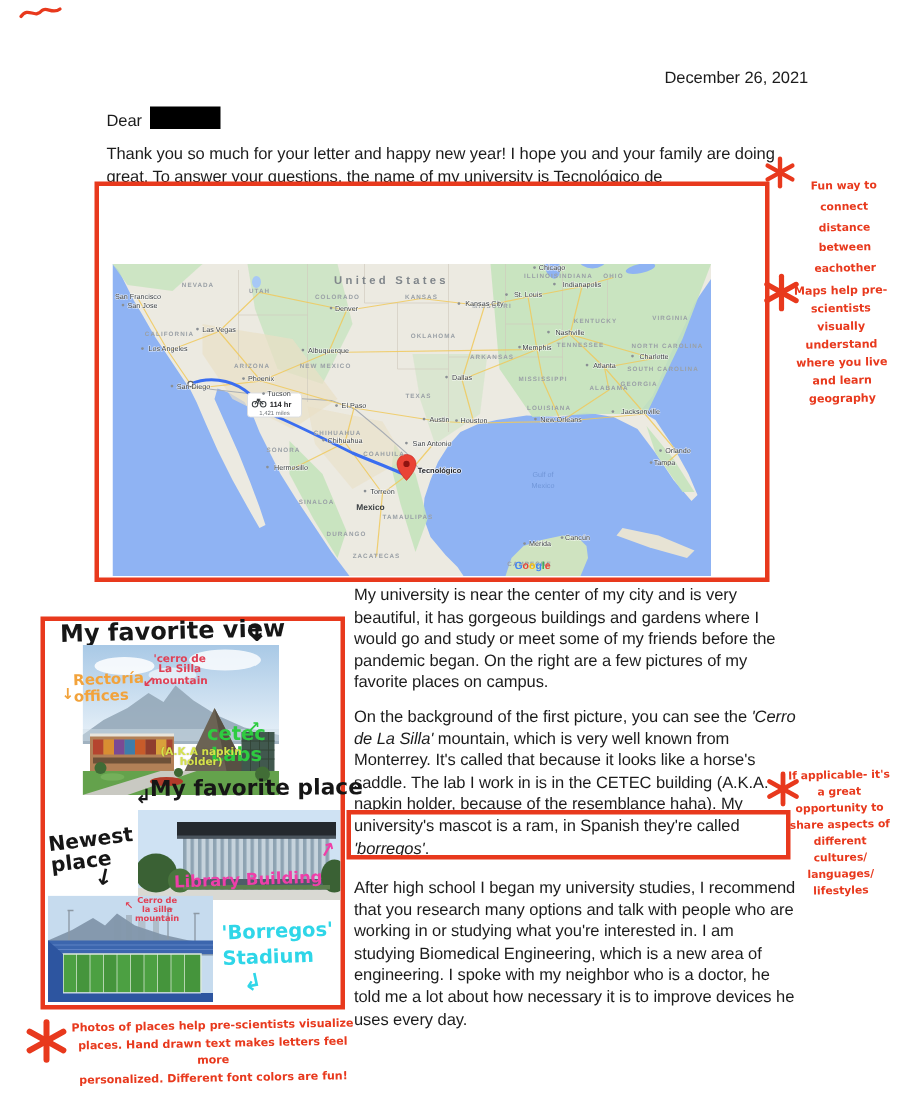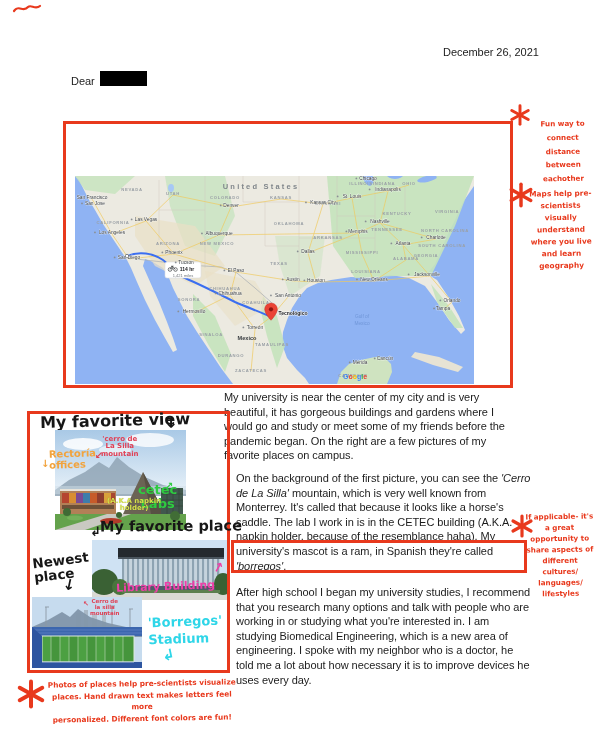--- a/index.html
+++ b/index.html
@@ -37,20 +37,21 @@
 
   <svg class="abs" style="left:12px;top:2px;" width="30" height="12" viewBox="0 0 30 12">
     <path d="M2,9 C7,2 11,11 16,5 C19,2 23,8 28,4" stroke="#e8391d" stroke-width="2.2" fill="none" stroke-linecap="round"></path>
   </svg>
 
   <div class="abs body-text" style="left:443px;top:45px;">December 26, 2021</div>
 
   <div class="abs body-text" style="left:71px;top:74px;">Dear</div>
   <div class="redact" style="left:100px;top:71px;width:47px;height:15px;"></div>
 
+  <div class="abs body-text" style="left:71px;top:96px;width:466px;">Thank you so much for your letter and happy new year! I hope you and your family are doing great. To answer your questions, the name of my university is Tecnológico de</div>
 
   <div class="redbox" style="left:63px;top:121px;width:444px;height:261px;"></div>
 
 
   <div class="abs" style="left:75px;top:176px;width:399px;height:208px;">
     <svg id="map-svg" width="399" height="208" viewBox="0 0 399 208">
 
       <rect width="399" height="208" fill="#8fb3f3"></rect>
 
       <path fill="#eceae1" d="M0,0 L399,0 L399,10 L388,26 L380,44 L372,60 L366,74 L360,88 L352,98
@@ -226,21 +227,21 @@
           <text x="285" y="188" class="mt-city">Mérida</text>
           <circle cx="274.7" cy="186.4" r="0.9" class="mt-dot"></circle>
           <text x="310" y="184" class="mt-city">Cancún</text>
           <circle cx="299.7" cy="182.4" r="0.9" class="mt-dot"></circle>
         </g>
 
       <text id="google-watermark" x="280" y="203" class="gwm"><tspan fill="#4285F4">G</tspan><tspan fill="#EA4335">o</tspan><tspan fill="#FBBC05">o</tspan><tspan fill="#4285F4">g</tspan><tspan fill="#34A853">l</tspan><tspan fill="#EA4335">e</tspan></text>
     </svg>
   </div>
 
-  <div class="abs body-text" style="left:224px;top:390px;width:296px;">My university is near the center of my city and is very beautiful, it has gorgeous buildings and gardens where I would go and study or meet some of my friends before the pandemic began. On the right are a few pictures of my favorite places on campus.</div>
+  <div class="abs body-text" style="left:236px;top:390px;width:296px;">My university is near the center of my city and is very beautiful, it has gorgeous buildings and gardens where I would go and study or meet some of my friends before the pandemic began. On the right are a few pictures of my favorite places on campus.</div>
 
   <div class="abs body-text" style="left:236px;top:471px;width:296px;">
     <span>On the background of the first picture, you can see the </span><span class="it">'Cerro de La Silla'</span><span> mountain, which is very well known from Monterrey. It's called that because it looks like a horse's saddle. The lab I work in is in the CETEC building (A.K.A. napkin holder, because of the resemblance haha). My university's mascot is a ram, in Spanish they're called </span><span class="it">'borregos'</span><span>.</span>
   </div>
 
   <div class="redbox" style="left:231px;top:540px;width:290px;height:27px;"></div>
 
   <div class="abs body-text" style="left:236px;top:585px;width:296px;">After high school I began my university studies, I recommend that you research many options and talk with people who are working in or studying what you're interested in. I am studying Biomedical Engineering, which is a new area of engineering. I spoke with my neighbor who is a doctor, he told me a lot about how necessary it is to improve devices he uses every day.</div>
 
   <div class="redbox" style="left:27px;top:411px;width:197px;height:256px;"></div>

